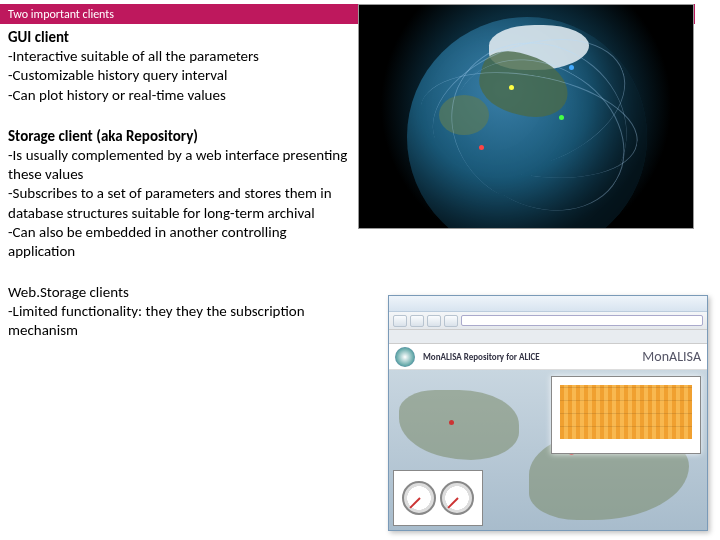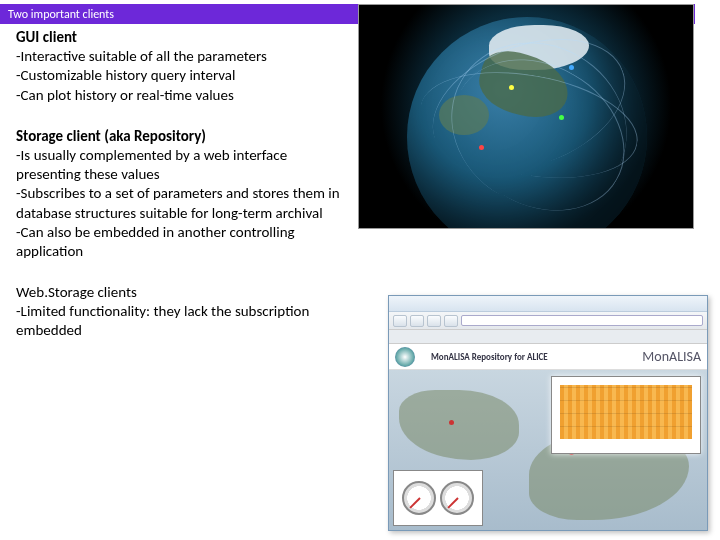--- a/index.html
+++ b/index.html
@@ -10,21 +10,21 @@
     position: relative;
     background: #fff;
     overflow: hidden;
   }
   .header-bar {
     position: absolute;
     top: 4px;
     left: 0;
     width: 695px;
     height: 20px;
-    background: #6d28d9;
+    background: #be185d;
     color: #fff;
     font-size: 12px;
     padding-left: 8px;
     line-height: 20px;
   }
   .sidebar-title {
     position: absolute;
     top: 8px;
     right: -46px;
     width: 120px;
@@ -41,21 +41,21 @@
   }
   .content {
     position: absolute;
     top: 28px;
     left: 8px;
     width: 340px;
     font-size: 15px;
     color: #000;
     line-height: 1.28;
   }
-  .block { margin-bottom: 22px; margin-left: 8px; }
+  .block { margin-bottom: 22px; }
   .bold { font-weight: bold; }
   .img-globe {
     position: absolute;
     top: 4px;
     left: 358px;
     width: 336px;
     height: 225px;
     background: radial-gradient(circle at 50% 45%, #1a4a6a 0%, #0a2a3a 45%, #000 70%, #000 100%);
     border: 1px solid #999;
     overflow: hidden;
@@ -85,21 +85,21 @@
     background: #e8ecf0;
     border: 1px solid #7a9ab8;
     box-shadow: 2px 2px 5px rgba(0,0,0,0.25);
     font-size: 8px;
   }
   .bw-titlebar { height:16px; background:linear-gradient(#eef4fa,#d8e4f0); border-bottom:1px solid #bcd;}
   .bw-toolbar { height:18px; background:linear-gradient(#f4f6f8,#e4e8ec); border-bottom:1px solid #ccc; display:flex; align-items:center; gap:3px; padding:0 4px;}
   .bw-btn { width:14px; height:12px; background:linear-gradient(#fafcfe,#dae2ea); border:1px solid #b8c4d0; border-radius:2px;}
   .bw-addr { flex:1; height:11px; background:#fff; border:1px solid #aac; border-radius:2px;}
   .bw-tabs { height:14px; background:#e8ecf0; border-bottom:1px solid #ccc;}
-  .bw-header { height:26px; background:#fff; display:flex; align-items:center; padding:0 6px; border-bottom:1px solid #ddd; gap:16px;}
+  .bw-header { height:26px; background:#fff; display:flex; align-items:center; padding:0 6px; border-bottom:1px solid #ddd; gap:8px;}
   .alice-logo { width:20px; height:20px; border-radius:50%; background:radial-gradient(circle,#fff,#6aa 60%,#248);}
   .bw-title { font-size:9px; color:#334; font-weight:bold;}
   .bw-brand { margin-left:auto; font-size:14px; color:#556;}
   .bw-body { position:relative; height:160px; background:linear-gradient(#c8d6e0,#a8bccc);}
   .mapland { position:absolute; background:#7a8a6a; opacity:0.55;}
   .ml1{top:20px;left:10px;width:120px;height:70px;border-radius:30% 50% 40% 60%;}
   .ml2{top:60px;left:140px;width:160px;height:90px;border-radius:50% 40% 60% 30%;}
   .ml3{top:10px;left:200px;width:100px;height:50px;border-radius:60% 40% 50% 50%;}
   .gauge-panel{position:absolute;bottom:4px;left:4px;width:90px;height:56px;background:#fff;border:1px solid #888;display:flex;align-items:center;justify-content:center;gap:4px;}
   .gauge{width:34px;height:34px;border-radius:50%;background:radial-gradient(circle,#fff 55%,#ddd 56%);border:2px solid #888;position:relative;}
@@ -128,21 +128,21 @@
     <div>-Can plot history or real-time values</div>
   </div>
   <div class="block">
     <div class="bold">Storage client (aka Repository)</div>
     <div>-Is usually complemented by a web interface presenting these values</div>
     <div>-Subscribes to a set of parameters and stores them in database structures suitable for long-term archival</div>
     <div>-Can also be embedded in another controlling application</div>
   </div>
   <div class="block">
     <div>Web.Storage clients</div>
-    <div>-Limited functionality: they lack the subscription embedded</div>
+    <div>-Limited functionality: they they the subscription mechanism</div>
   </div>
 </div>
 
 <div class="img-globe">
   <div class="globe-sphere"></div>
   <div class="globe-ice"></div>
   <div class="globe-land1"></div>
   <div class="globe-land2"></div>
   <div class="arc a1"></div>
   <div class="arc a2"></div>

